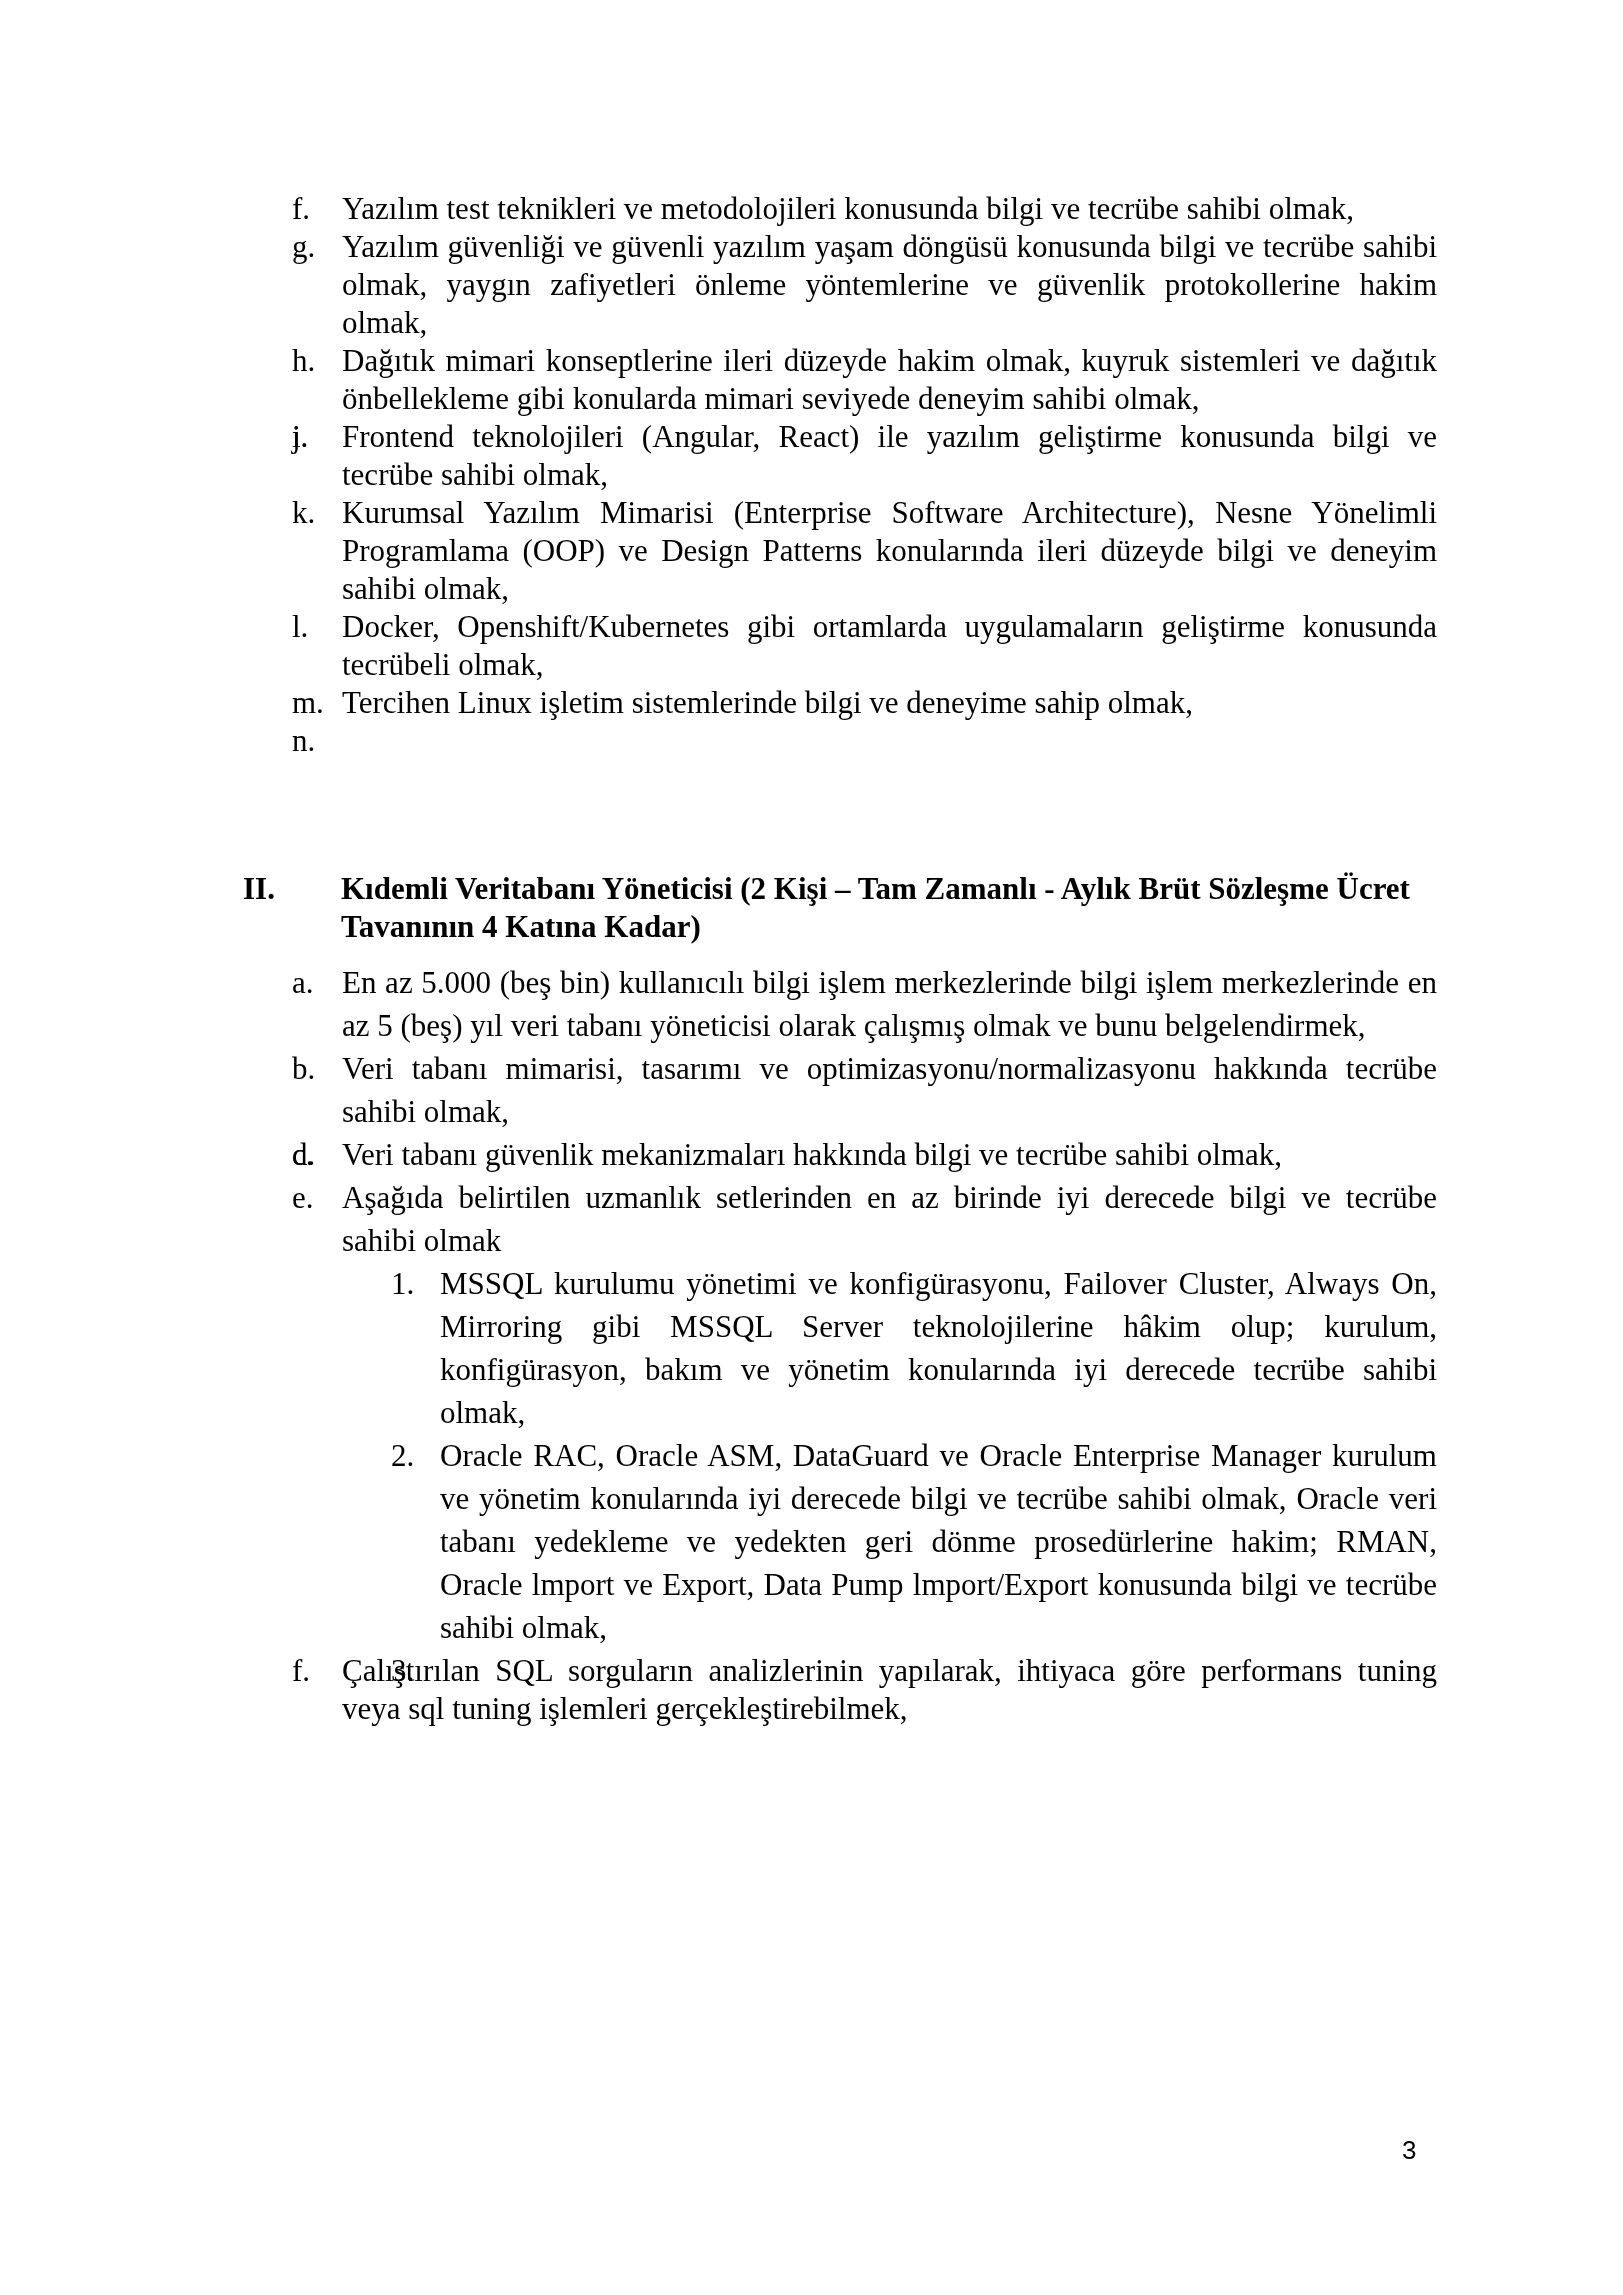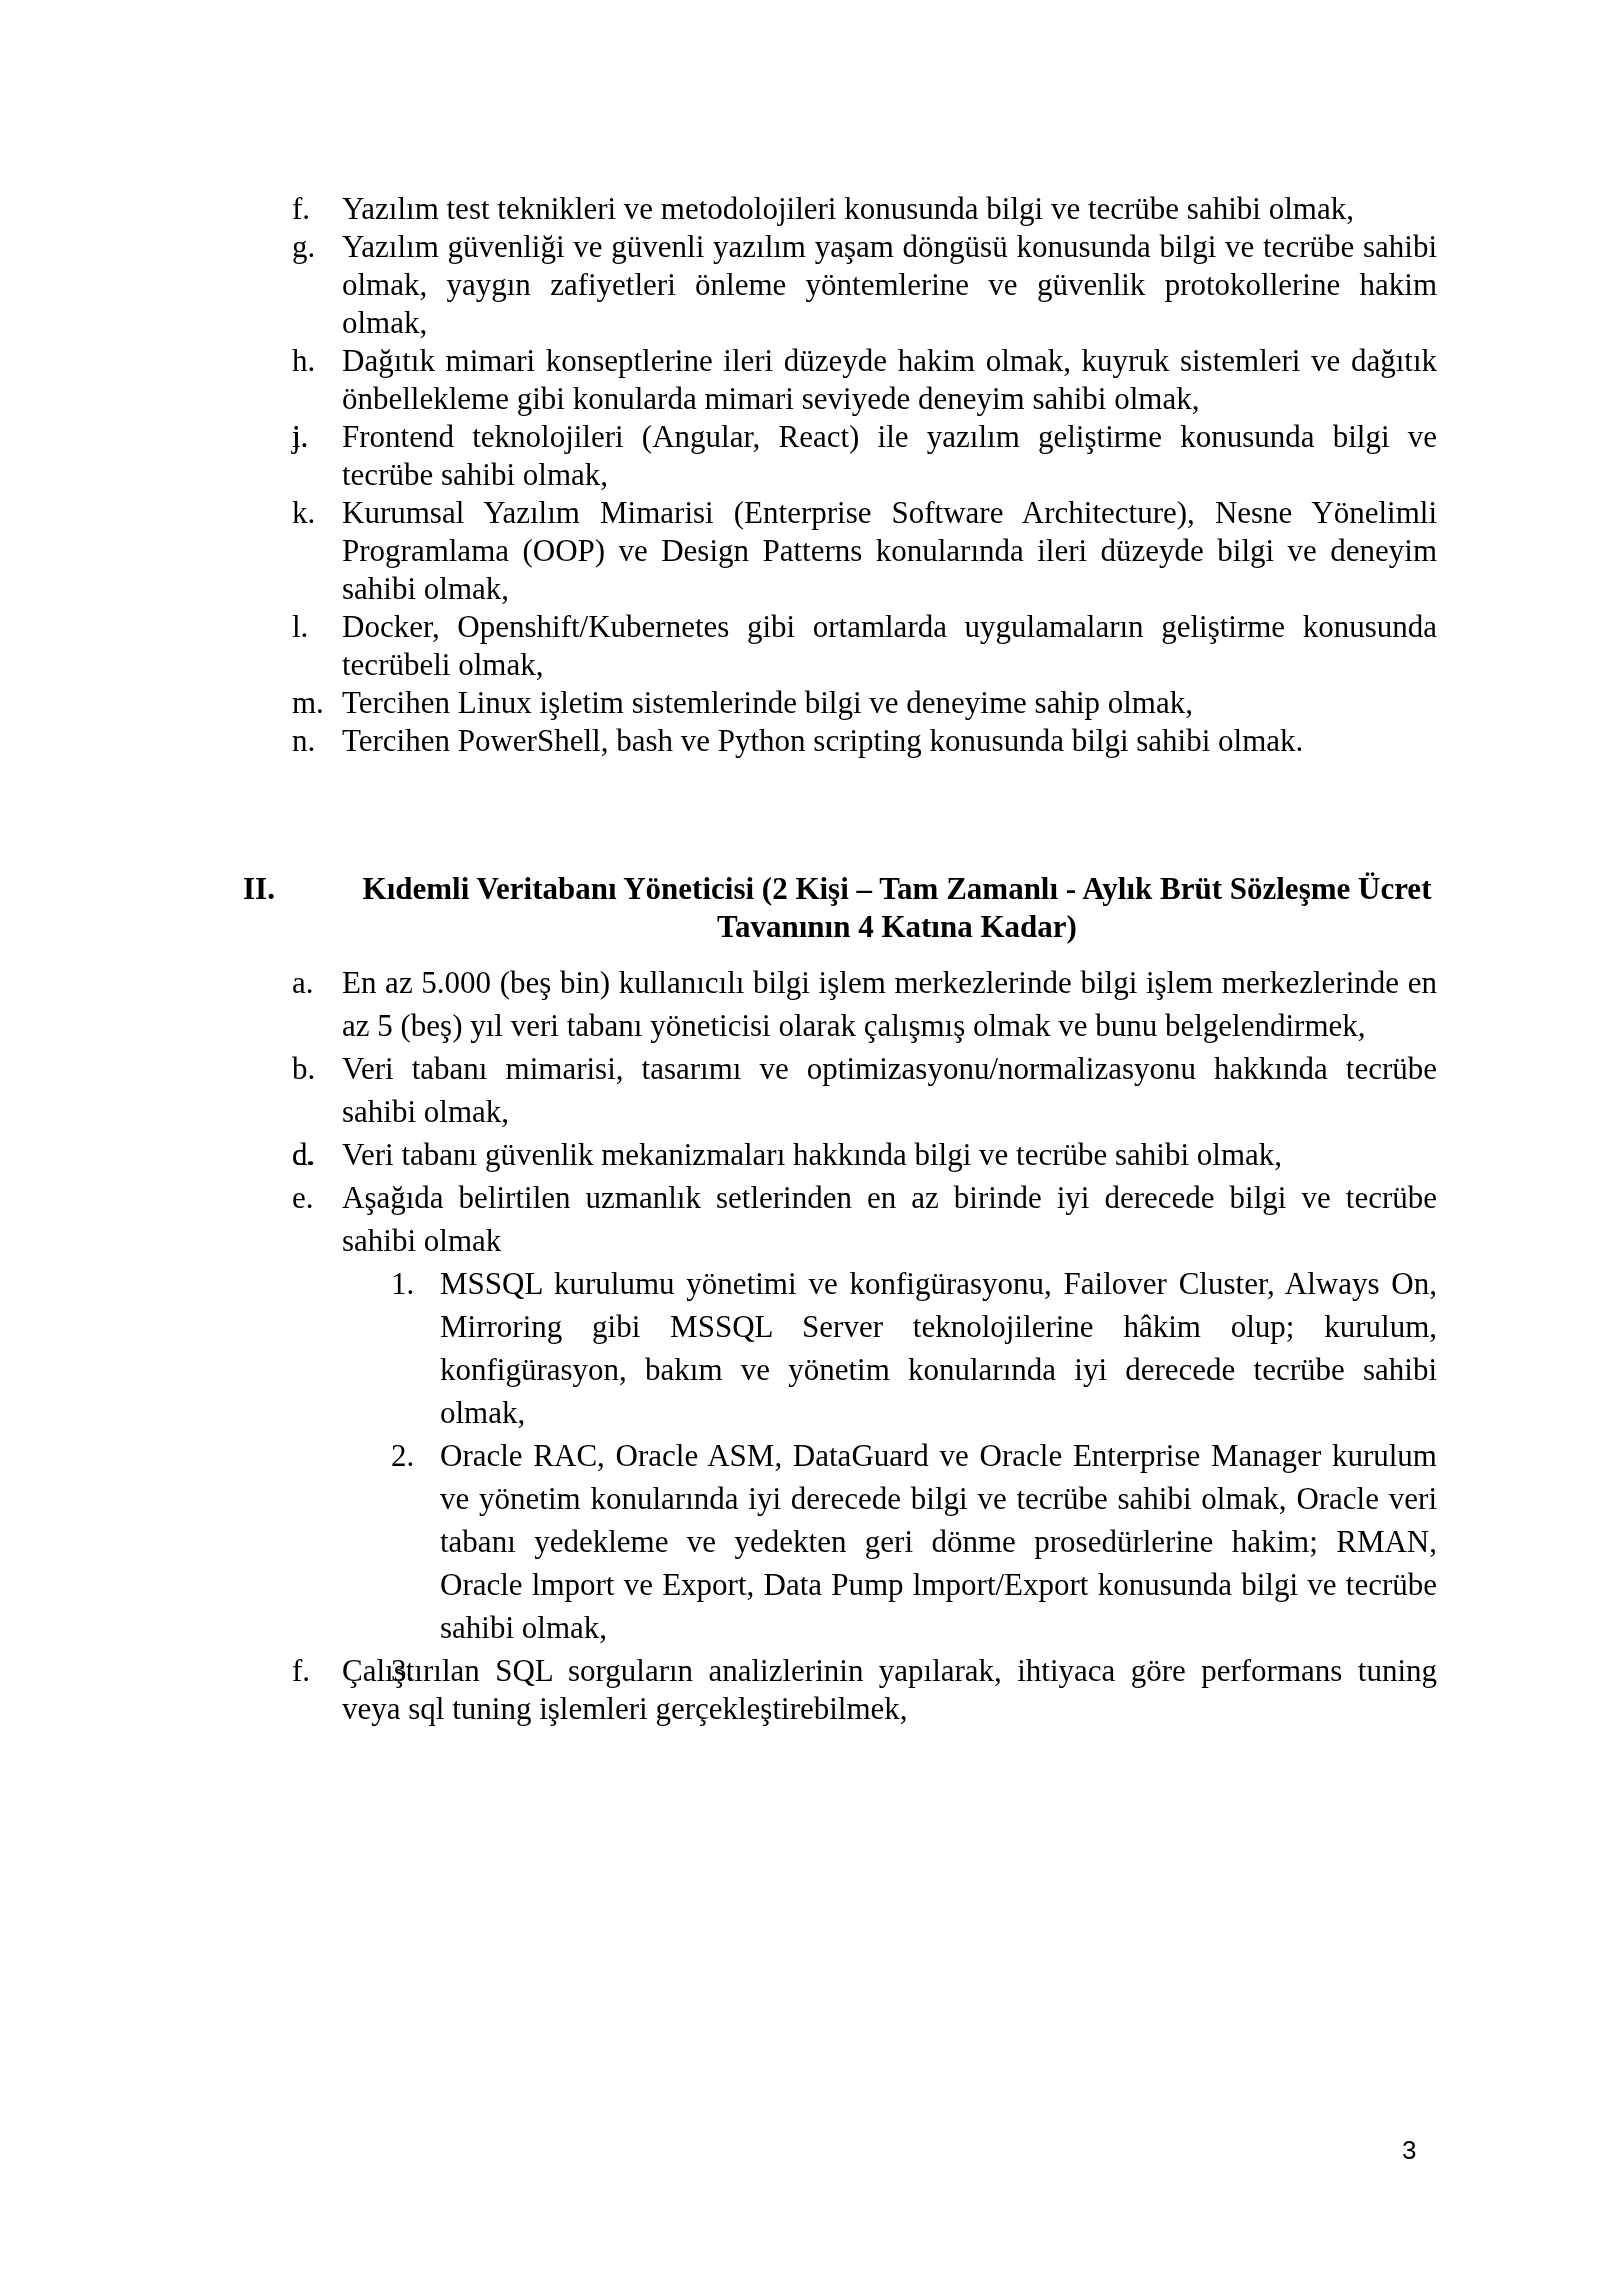--- a/index.html
+++ b/index.html
@@ -8,38 +8,38 @@
   .page { position: absolute; left: 0; top: 0; width: 1623px; height: 2295px; }
   .text { font-size: 31px; line-height: 38px; }
   .list { position: absolute; left: 0; right: 0; }
   .item { position: relative; padding-left: 342px; padding-right: 186px; text-align: justify; }
   .item .marker { position: absolute; left: 292px; top: 0; }
   .item.wide { line-height: 43px; }
   .sub { position: relative; padding-left: 440px; padding-right: 186px; text-align: justify; line-height: 43px; }
   .sub .marker { position: absolute; left: 391px; top: 0; }
   .section-head { position: absolute; left: 243px; top: 870px; width: 1243px; font-weight: bold; font-size: 31px; line-height: 38px; }
   .section-head .roman { position: absolute; left: 0; top: 0; text-align: center; }
-  .section-head .title { position: absolute; left: 98px; top: 0; width: 1112px; text-align: center; }
+  .section-head .title { position: absolute; left: 98px; top: 0; width: 1112px; }
   .page-number { position: absolute; left: 1402px; top: 2135px; font-family: "Liberation Sans", sans-serif; font-size: 26px; }
 </style>
 </head>
 <body>
 
 <div class="page">
 
   <div class="list text" style="top:190px;">
     <div class="item"><span class="marker">f.</span><span>Yazılım test teknikleri ve metodolojileri konusunda bilgi ve tecrübe sahibi olmak,</span></div>
     <div class="item"><span class="marker">g.</span><span>Yazılım güvenliği ve güvenli yazılım yaşam döngüsü konusunda bilgi ve tecrübe sahibi olmak, yaygın zafiyetleri önleme yöntemlerine ve güvenlik protokollerine hakim olmak,</span></div>
     <div class="item"><span class="marker">h.</span><span>Dağıtık mimari konseptlerine ileri düzeyde hakim olmak, kuyruk sistemleri ve dağıtık önbellekleme gibi konularda mimari seviyede deneyim sahibi olmak,</span></div>
     <div class="item"><span class="marker">i.</span></div>
     <div class="item"><span class="marker">j.</span><span>Frontend teknolojileri (Angular, React) ile yazılım geliştirme konusunda bilgi ve tecrübe sahibi olmak,</span></div>
     <div class="item"><span class="marker">k.</span><span>Kurumsal Yazılım Mimarisi (Enterprise Software Architecture), Nesne Yönelimli Programlama (OOP) ve Design Patterns konularında ileri düzeyde bilgi ve deneyim sahibi olmak,</span></div>
     <div class="item"><span class="marker">l.</span><span>Docker, Openshift/Kubernetes gibi ortamlarda uygulamaların geliştirme konusunda tecrübeli olmak,</span></div>
     <div class="item"><span class="marker">m.</span><span>Tercihen Linux işletim sistemlerinde bilgi ve deneyime sahip olmak,</span></div>
-    <div class="item"><span class="marker">n.</span><span>Tercihen PowerShell, bash ve Python scripting konusunda bilgi sahibi olmak.</span></div>
+    <div class="item"><span class="marker">n.</span></div>
   </div>
 
   <div class="section-head">
     <span class="roman">II.</span>
     <span class="title">Kıdemli Veritabanı Yöneticisi (2 Kişi – Tam Zamanlı - Aylık Brüt Sözleşme Ücret Tavanının 4 Katına Kadar)</span>
   </div>
 
   <div class="list text" style="top:961px;">
     <div class="item wide"><span class="marker">a.</span><span>En az 5.000 (beş bin) kullanıcılı bilgi işlem merkezlerinde bilgi işlem merkezlerinde en az 5 (beş) yıl veri tabanı yöneticisi olarak çalışmış olmak ve bunu belgelendirmek,</span></div>
     <div class="item wide"><span class="marker">b.</span><span>Veri tabanı mimarisi, tasarımı ve optimizasyonu/normalizasyonu hakkında tecrübe sahibi olmak,</span></div>

